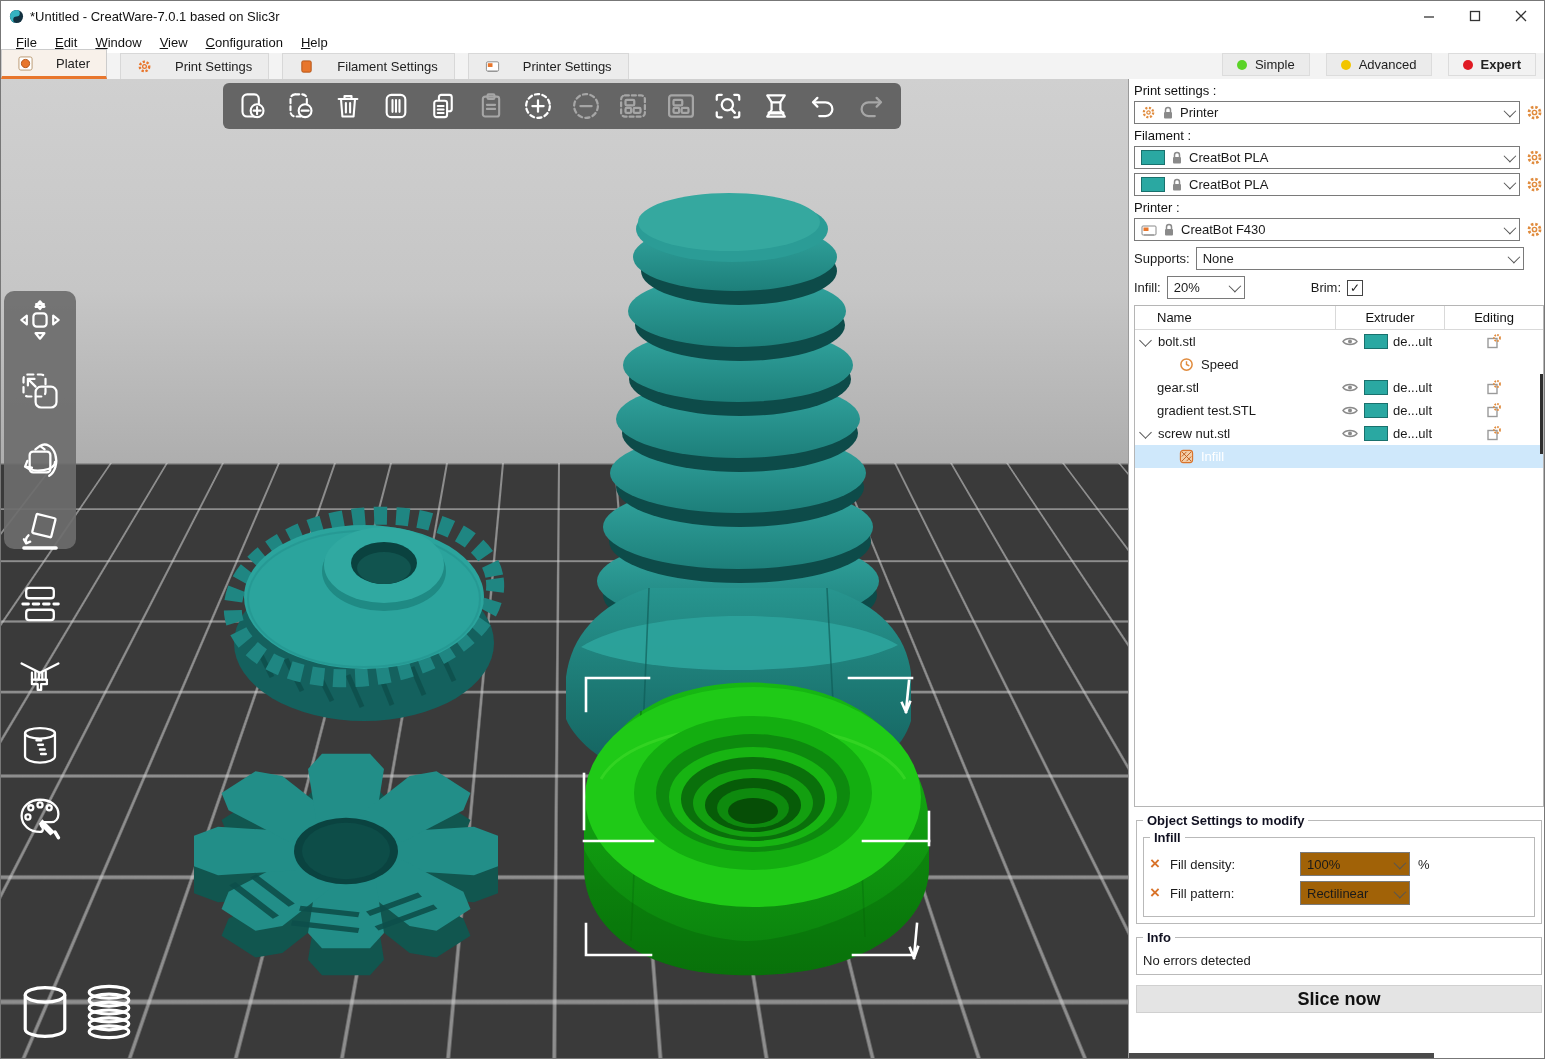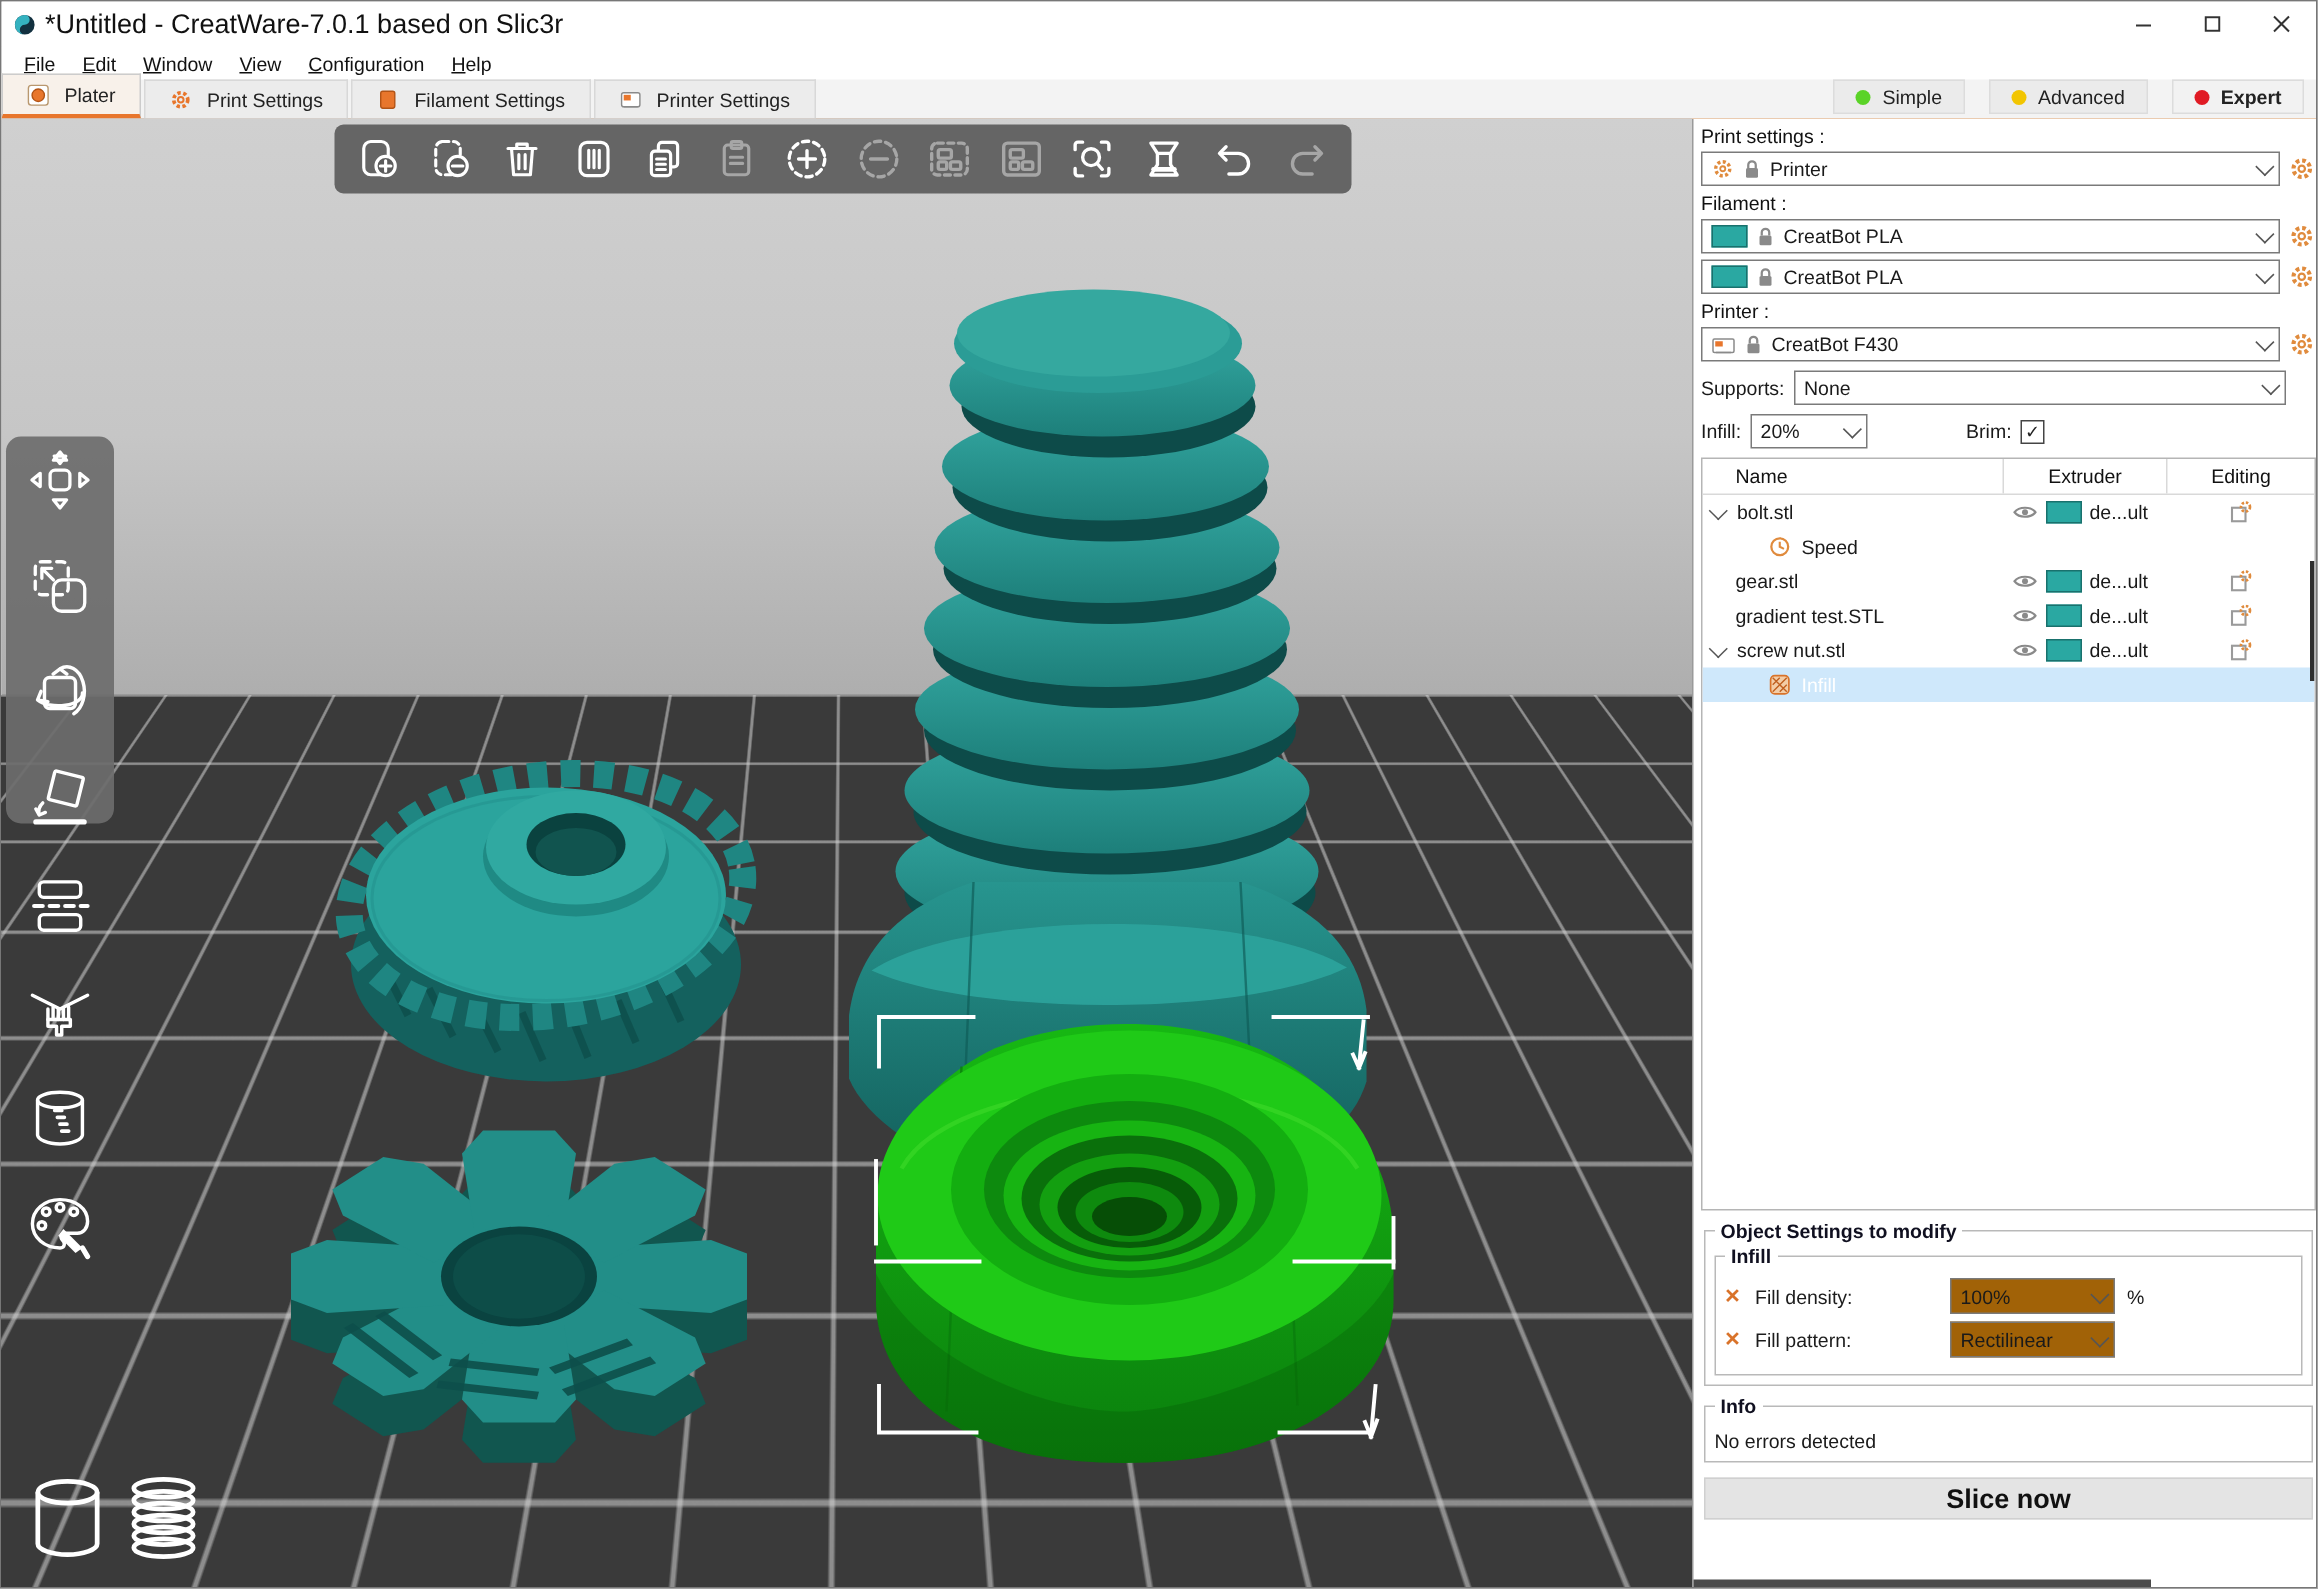--- a/index.html
+++ b/index.html
@@ -1,31 +1,31 @@
 <!DOCTYPE html>
 <html><head>
 <meta charset="utf-8">
 <style>
   html,body{margin:0;padding:0;background:#888;}
   .window{position:relative;width:1545px;height:1059px;background:#fff;overflow:hidden;
     font-family:"Liberation Sans",sans-serif;font-size:13px;color:#1a1a1a;border:1px solid #777;box-sizing:border-box;}
   
   .titlebar{position:absolute;left:0;top:0;right:0;height:30px;background:#fff;display:flex;align-items:center;}
   .app-logo{width:15px;height:15px;margin:0 6px 0 8px;}
-  .title-text{font-size:18px;color:#111;text-align:right;}
+  .title-text{font-size:13px;color:#111;text-align:right;}
   .win-controls{margin-left:auto;display:flex;height:100%;}
   .win-btn{width:46px;height:100%;display:flex;align-items:center;justify-content:center;}
   .win-btn svg{stroke:#333;stroke-width:1.3;fill:none;}
   
   .menubar{position:absolute;left:0;top:30px;right:16px;height:22px;background:#fff;display:flex;align-items:center;padding-left:6px;}
   .menu-item{padding:2px 9px;color:#111;}
   .menu-item::first-letter{text-decoration:underline;}
   
   .tabbar{position:absolute;left:0;top:52px;right:0;height:26px;background:#f3f3f3;display:flex;align-items:flex-end;border-bottom:1px solid #e2a36e;}
-  .tab{height:25px;display:flex;align-items:center;gap:10px;padding:0 16px;background:#ececec;border:1px solid #d8d8d8;border-bottom:none;margin-right:2px;color:#222;}
+  .tab{height:25px;display:flex;align-items:center;gap:23px;padding:0 16px;background:#ececec;border:1px solid #d8d8d8;border-bottom:none;margin-right:13px;color:#222;}
   .tab.active{background:#f8f1ea;border-color:#cccccc;border-bottom:3px solid #e8762c;font-weight:normal;height:26px;}
   .tab-icon{width:15px;height:15px;display:inline-block;}
   .modes{margin-left:auto;display:flex;align-items:center;gap:16px;padding:0 8px 3px 0;}
   .mode-btn{display:flex;align-items:center;gap:8px;background:#ebebeb;border:1px solid #dcdcdc;padding:3px 14px;color:#222;}
   .mode-dot{width:10px;height:10px;border-radius:50%;}
   .dot-green{background:#5ad327;} .dot-yellow{background:#f2c500;} .dot-red{background:#e01b24;}
   .mode-btn.active{font-weight:bold;background:#f2f2f2;}
   
   .viewport{position:absolute;left:0;top:78px;width:1127px;height:981px;overflow:hidden;background:#c4c4c4;}
   .wall{position:absolute;left:0;top:0;width:100%;height:384px;background:linear-gradient(#d0d0d0,#c6c6c6 55%,#aeaeae);}

